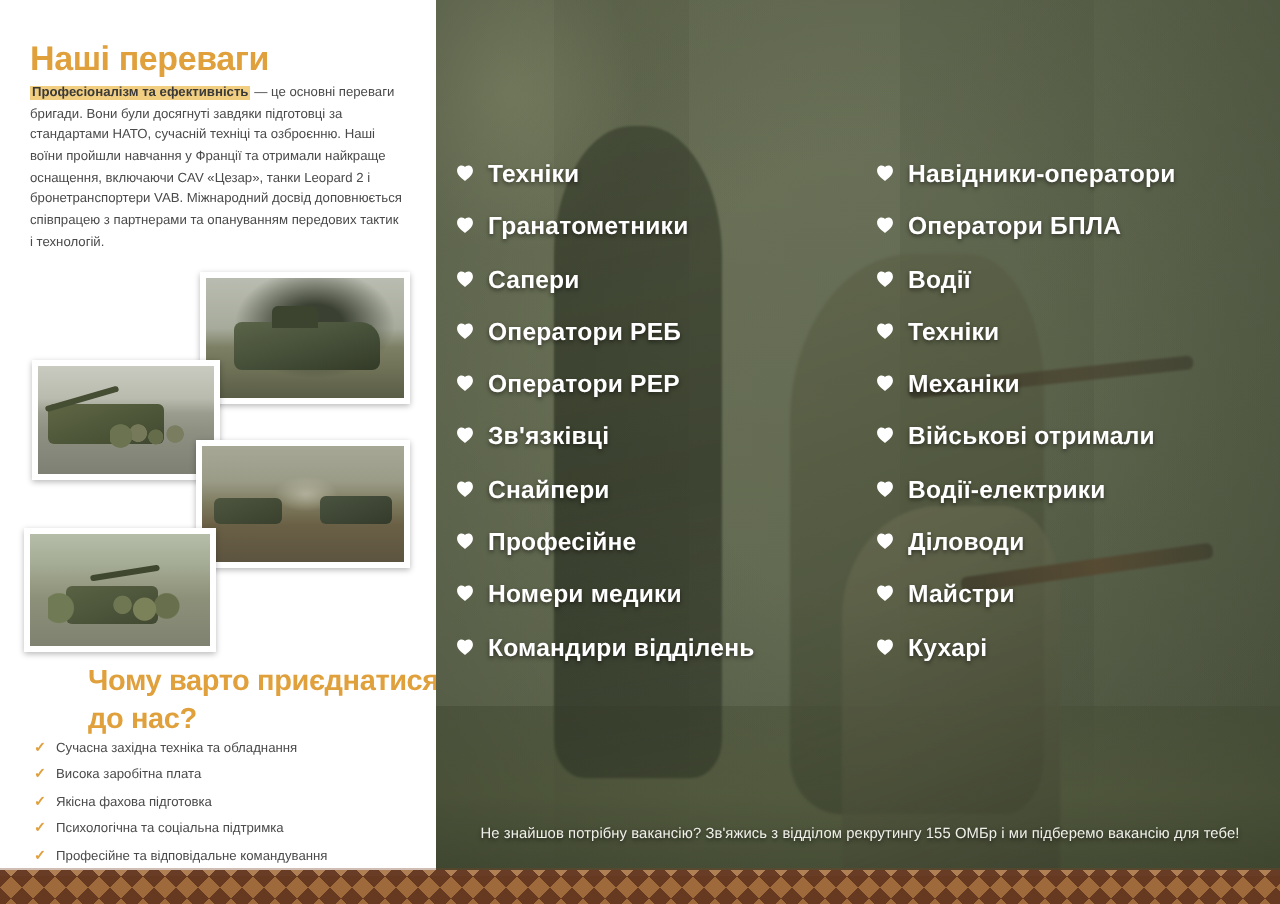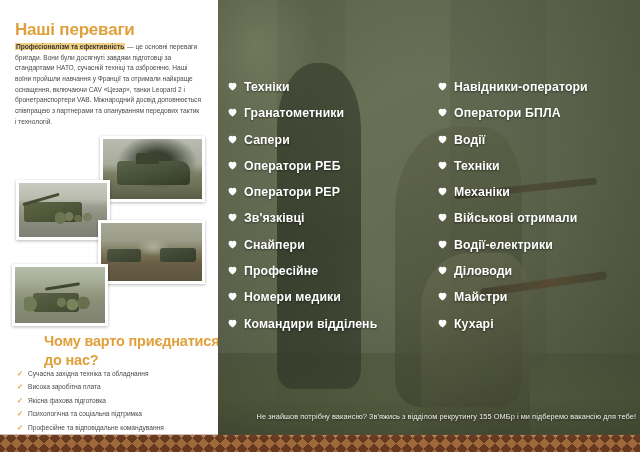--- a/index.html
+++ b/index.html
@@ -170,21 +170,21 @@
     top: 0px;
   }
   .vac-bullet svg { display: block; }
 
   
   .foot-note {
     position: absolute;
     left: 224px;
     top: 412px;
     width: 412px;
-    text-align: right;
+    text-align: center;
     color: #f0f0ea;
     font-size: 7.4px;
     letter-spacing: 0.05px;
     text-shadow: 0 1px 2px rgba(0,0,0,0.55);
   }
 
   
   .left-panel {
     position: absolute;
     left: 0;

